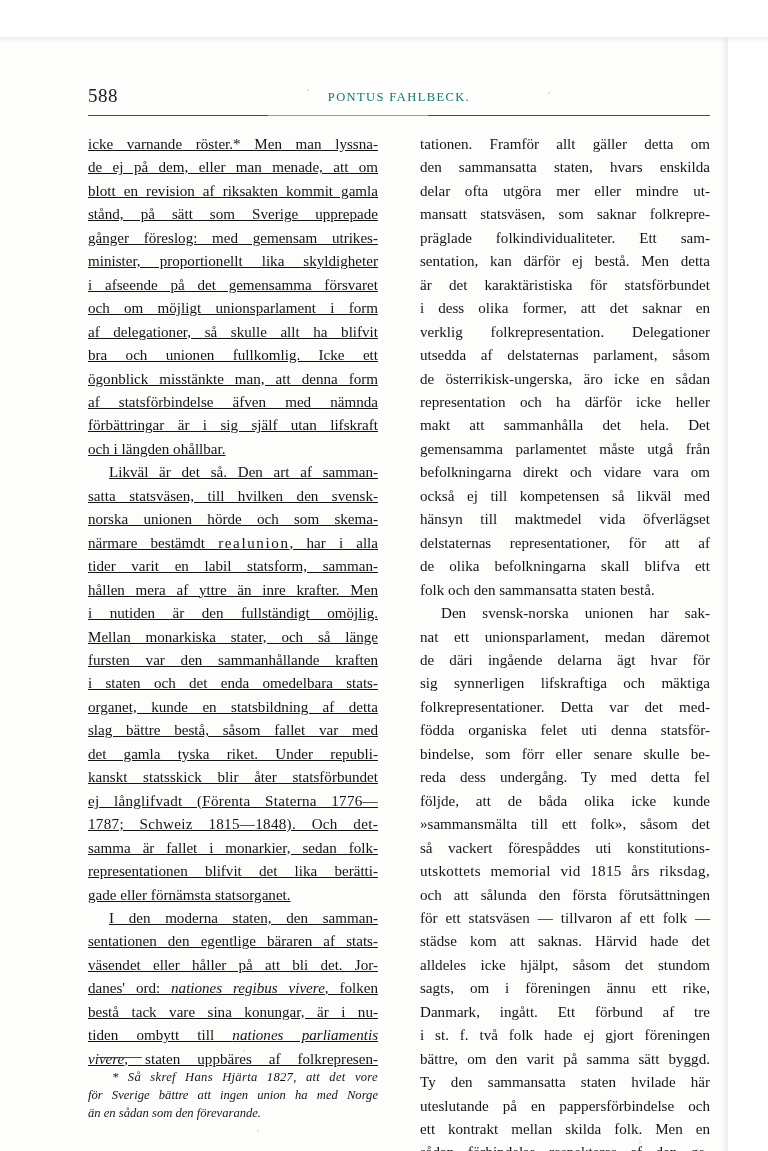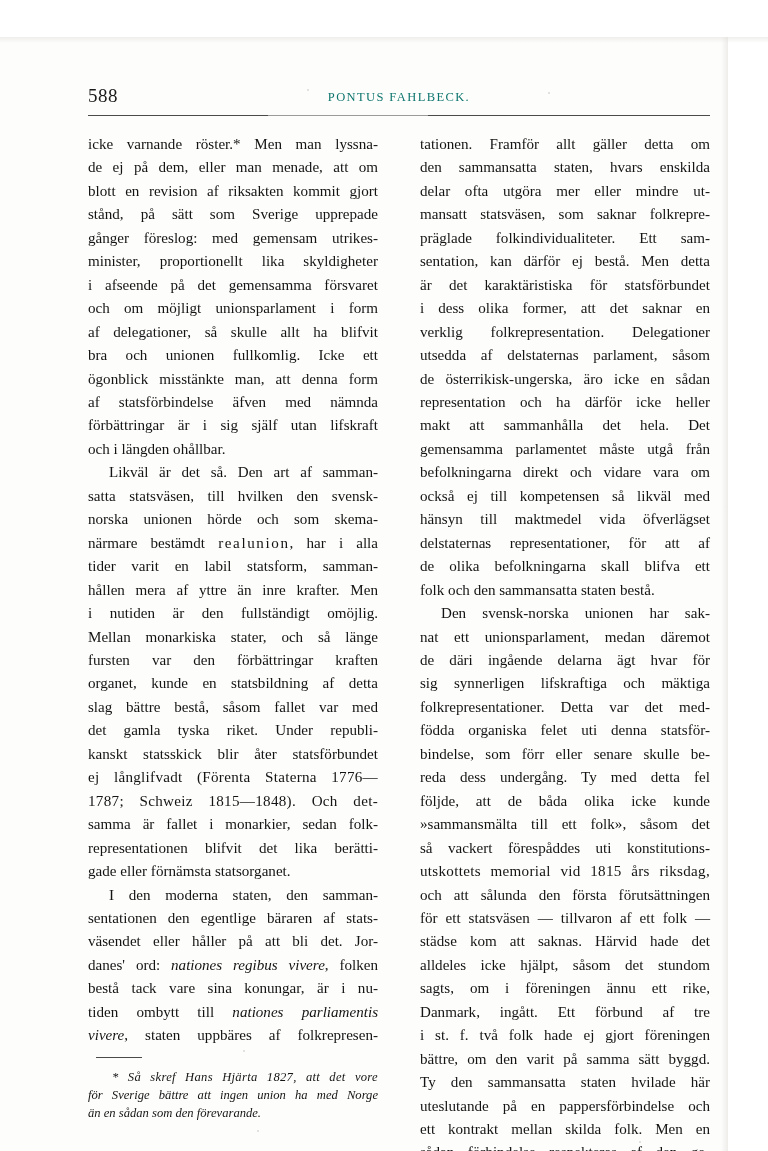--- a/index.html
+++ b/index.html
@@ -101,21 +101,21 @@
   .col {
     position: absolute;
     top: 0;
     width: 290px;
     font-size: 15.1px;
     line-height: 23.45px;
     text-align: justify;
     text-justify: inter-word;
     hyphens: none;
   }
-  .col-left  { left: 0; }
+  .col-left  { left: 0; text-decoration: underline; }
   .col-right { left: 332px; }
 
   
   .lines { }
   .ln {
     display: block;
     text-align: justify;
     text-align-last: justify;
     white-space: nowrap;
   }
@@ -195,21 +195,21 @@
   </div>
   <div class="head-rule"></div>
 
   <div class="columns">
 
     <div class="col col-left">
 
       <div class="lines">
         <span class="ln">icke varnande röster.* Men man lyssna-</span>
         <span class="ln">de ej på dem, eller man menade, att om</span>
-        <span class="ln">blott en revision af riksakten kommit gjort</span>
+        <span class="ln">blott en revision af riksakten kommit gamla</span>
         <span class="ln">stånd, på sätt som Sverige upprepade</span>
         <span class="ln">gånger föreslog: med gemensam utrikes-</span>
         <span class="ln">minister, proportionellt lika skyldigheter</span>
         <span class="ln">i afseende på det gemensamma försvaret</span>
         <span class="ln">och om möjligt unionsparlament i form</span>
         <span class="ln">af delegationer, så skulle allt ha blifvit</span>
         <span class="ln">bra och unionen fullkomlig. Icke ett</span>
         <span class="ln">ögonblick misstänkte man, att denna form</span>
         <span class="ln">af statsförbindelse äfven med nämnda</span>
         <span class="ln">förbättringar är i sig själf utan lifskraft</span>
@@ -218,21 +218,22 @@
 
       <div class="lines">
         <span class="ln indent">Likväl är det så. Den art af samman-</span>
         <span class="ln">satta statsväsen, till hvilken den svensk-</span>
         <span class="ln">norska unionen hörde och som skema-</span>
         <span class="ln">närmare bestämdt <span class="sp">realunion</span>, har i alla</span>
         <span class="ln">tider varit en labil statsform, samman-</span>
         <span class="ln">hållen mera af yttre än inre krafter. Men</span>
         <span class="ln">i nutiden är den fullständigt omöjlig.</span>
         <span class="ln">Mellan monarkiska stater, och så länge</span>
-        <span class="ln">fursten var den förbättringar kraften</span>
+        <span class="ln">fursten var den sammanhållande kraften</span>
+        <span class="ln">i staten och det enda omedelbara stats-</span>
         <span class="ln">organet, kunde en statsbildning af detta</span>
         <span class="ln">slag bättre bestå, såsom fallet var med</span>
         <span class="ln">det gamla tyska riket. Under republi-</span>
         <span class="ln">kanskt statsskick blir åter statsförbundet</span>
         <span class="ln oldnum">ej långlifvadt (Förenta Staterna 1776—</span>
         <span class="ln oldnum">1787; Schweiz 1815—1848). Och det-</span>
         <span class="ln">samma är fallet i monarkier, sedan folk-</span>
         <span class="ln">representationen blifvit det lika berätti-</span>
         <span class="ln flush">gade eller förnämsta statsorganet.</span>
       </div>

